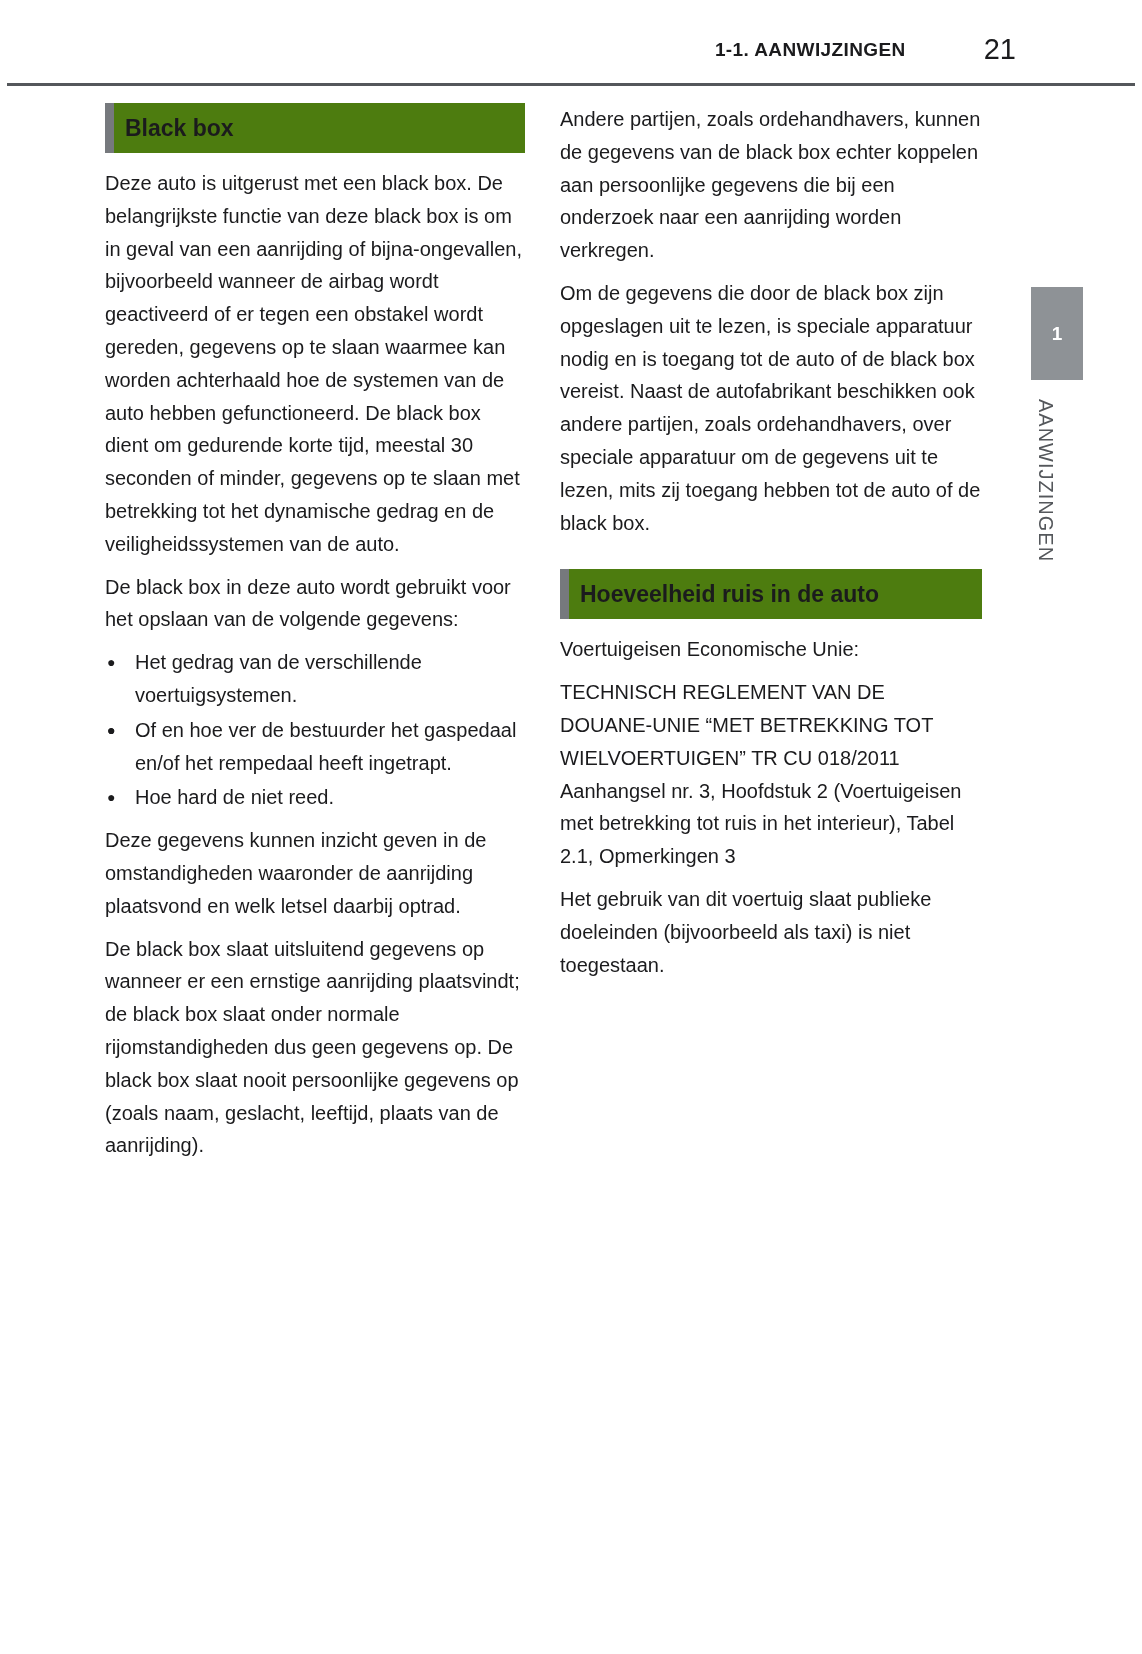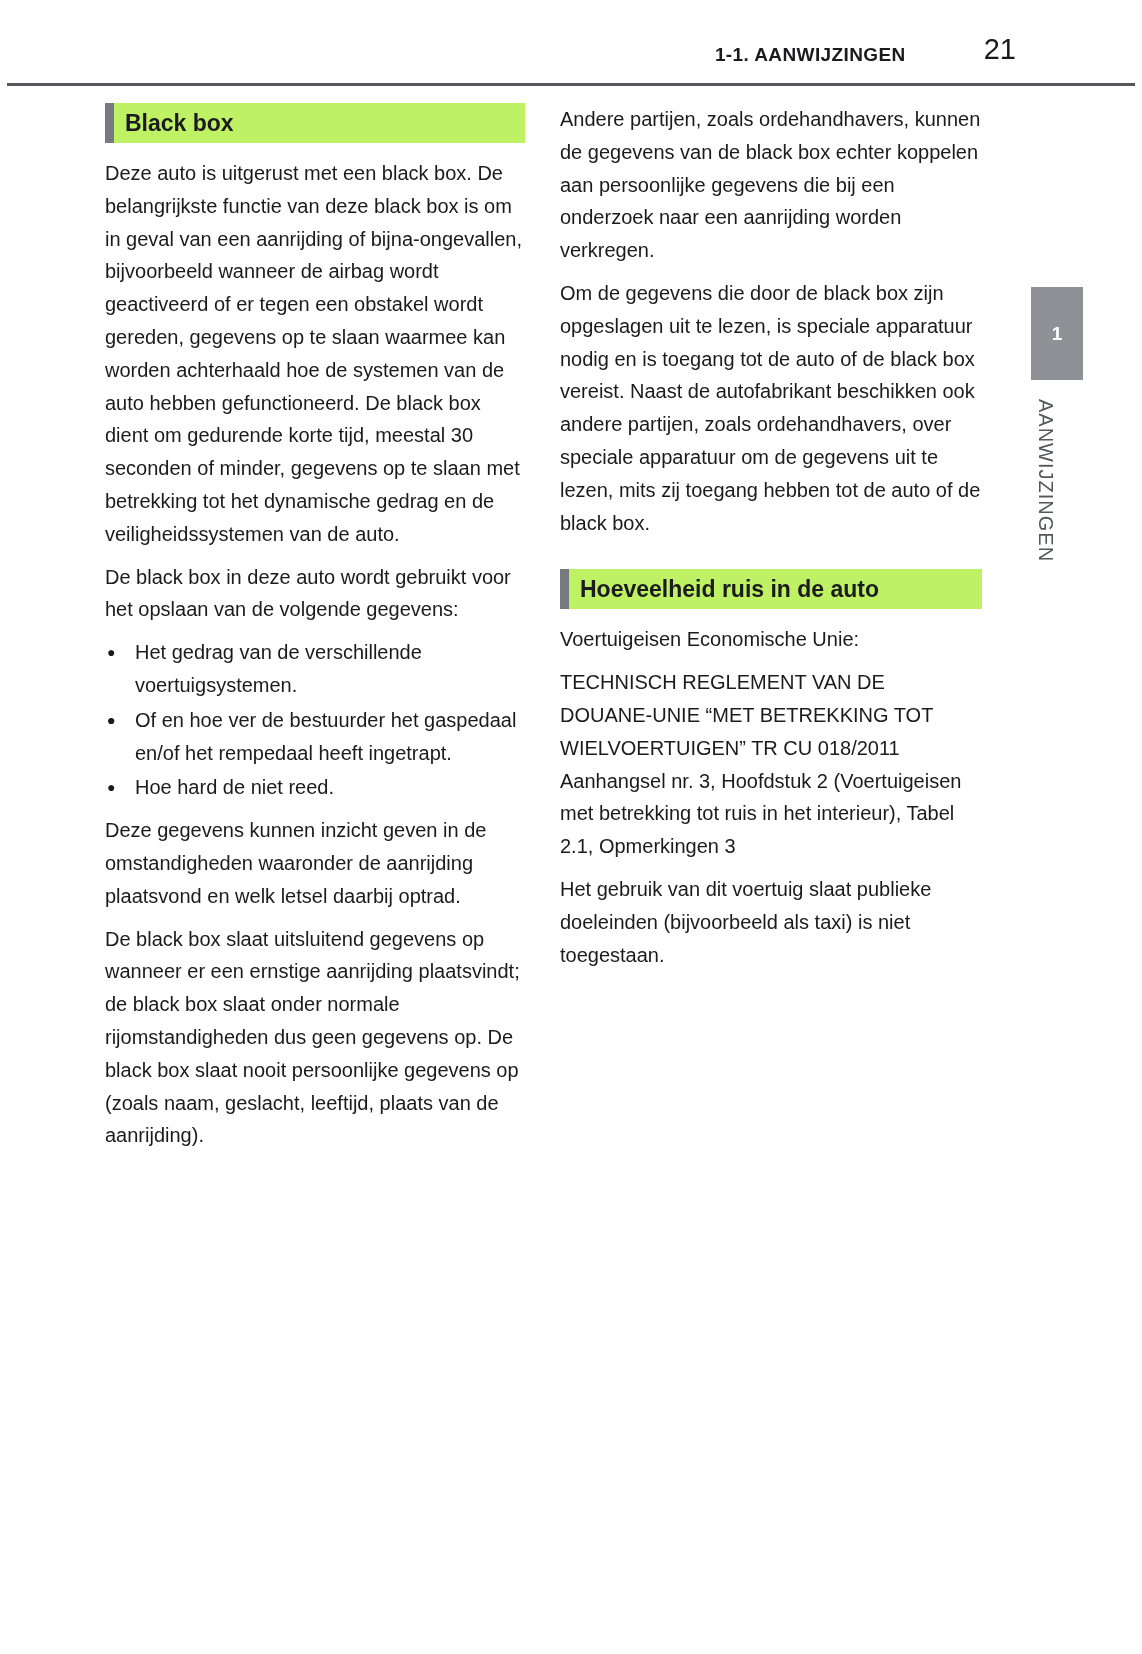--- a/index.html
+++ b/index.html
@@ -16,21 +16,21 @@
     margin: 0 auto;
   }
 
   .header-row {
     position: absolute;
     top: 33px;
     left: 0;
     width: 1016px;
     display: flex;
     justify-content: flex-end;
-    align-items: flex-end;
+    align-items: center;
     gap: 78px;
   }
   .section-title { font-size: 19px; font-weight: bold; letter-spacing: 0.4px; }
   .page-number { font-size: 29px; font-weight: normal; }
 
   .header-rule {
     position: absolute;
     top: 83px;
     left: 7px;
     width: 1128px;
@@ -38,22 +38,22 @@
     background: #54575b;
   }
 
   .col { position: absolute; top: 103px; }
   .col.left  { left: 105px; width: 420px; }
   .col.right { left: 560px; width: 422px; }
 
   .heading-bar {
     display: flex;
     align-items: stretch;
-    background: #bef264;
-    height: 40px;
+    background: #4d7c0f;
+    height: 50px;
     margin: 0 0 14px 0;
     text-align: center;
   }
   .heading-bar.mt { margin-top: 30px; }
   .heading-accent { width: 9px; background: #76797d; flex: 0 0 auto; }
   .heading-text {
     font-size: 23px;
     font-weight: bold;
     padding-left: 11px;
     display: flex;

